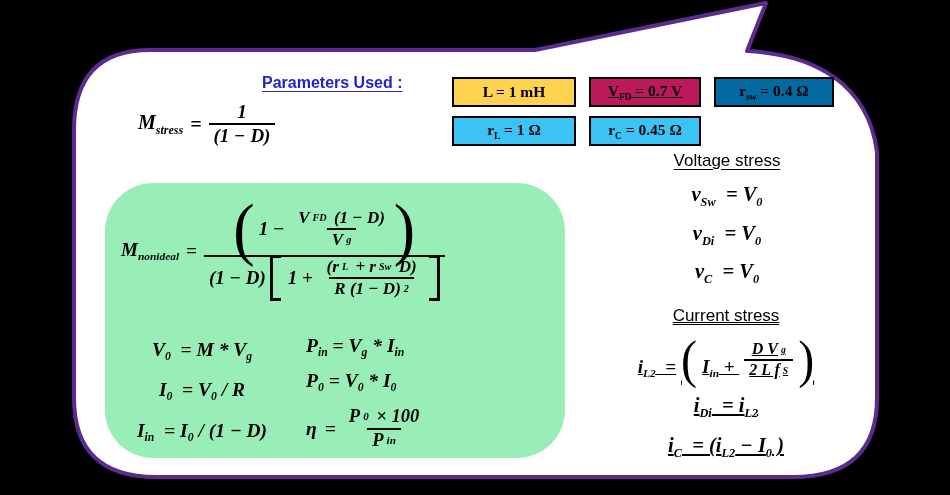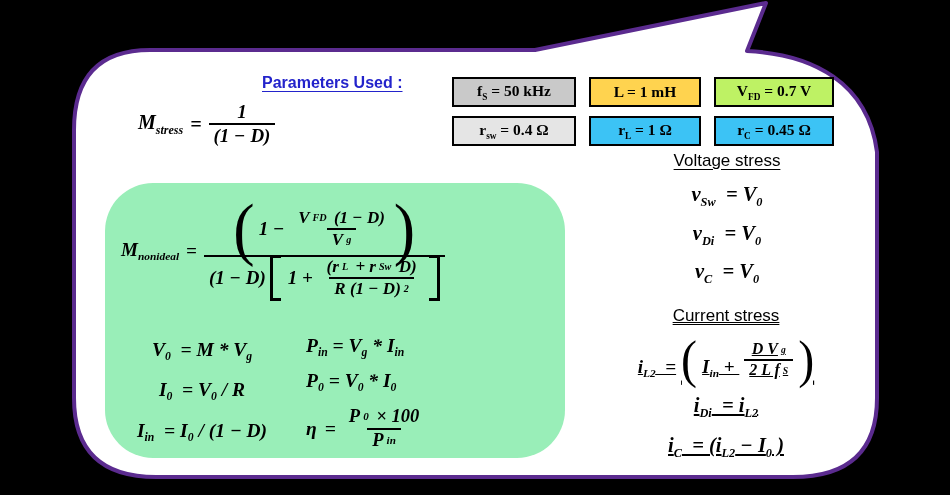--- a/index.html
+++ b/index.html
@@ -68,30 +68,27 @@
   <svg class="bubble-svg" viewBox="0 0 950 495">
     <path stroke-width="4" stroke-linejoin="round" d="M 150 50 H 535 L 766 3 L 747 51 C 812 54 868 82 877 152 V 398
              Q 877 477 793 477 H 156 Q 74 477 74 398 V 130 Q 74 50 150 50 Z" fill="#ffffff" stroke="#5b2b8f"></path>
   </svg>
 
   <div class="greenbox" style="background: rgb(153, 238, 184);"></div>
 
   <div class="params-label" style="color: rgb(35, 35, 203);">Parameters Used :</div>
 
   <div class="param-grid">
-    <div class="pbox" style="background: rgb(201, 201, 201);">
-        <span class="mt"><span>f</span><span class="sub">S</span><span> = 50 kHz</span></span>
-      </div>
     <div class="pbox" style="background: rgb(255, 211, 79);">
         <span class="mt"><span>L = 1 mH</span></span>
       </div>
-    <div class="pbox" style="background: #bef264;">
+    <div class="pbox" style="background: #be185d; text-decoration: underline;">
         <span class="mt"><span>V</span><span class="sub">FD</span><span> = 0.7 V</span></span>
       </div>
-    <div class="pbox" style="background: #e5e5e5; justify-content: center;">
+    <div class="pbox" style="background: #0369a1; justify-content: center;">
         <span class="mt"><span>r</span><span class="sub">sw</span><span> = 0.4 Ω</span></span>
       </div>
     <div class="pbox" style="background: rgb(60, 195, 245);">
         <span class="mt"><span>r</span><span class="sub">L</span><span> = 1 Ω</span></span>
       </div>
     <div class="pbox" style="background: rgb(60, 195, 245);">
         <span class="mt"><span>r</span><span class="sub">C</span><span> = 0.45 Ω</span></span>
       </div>
   </div>
 

